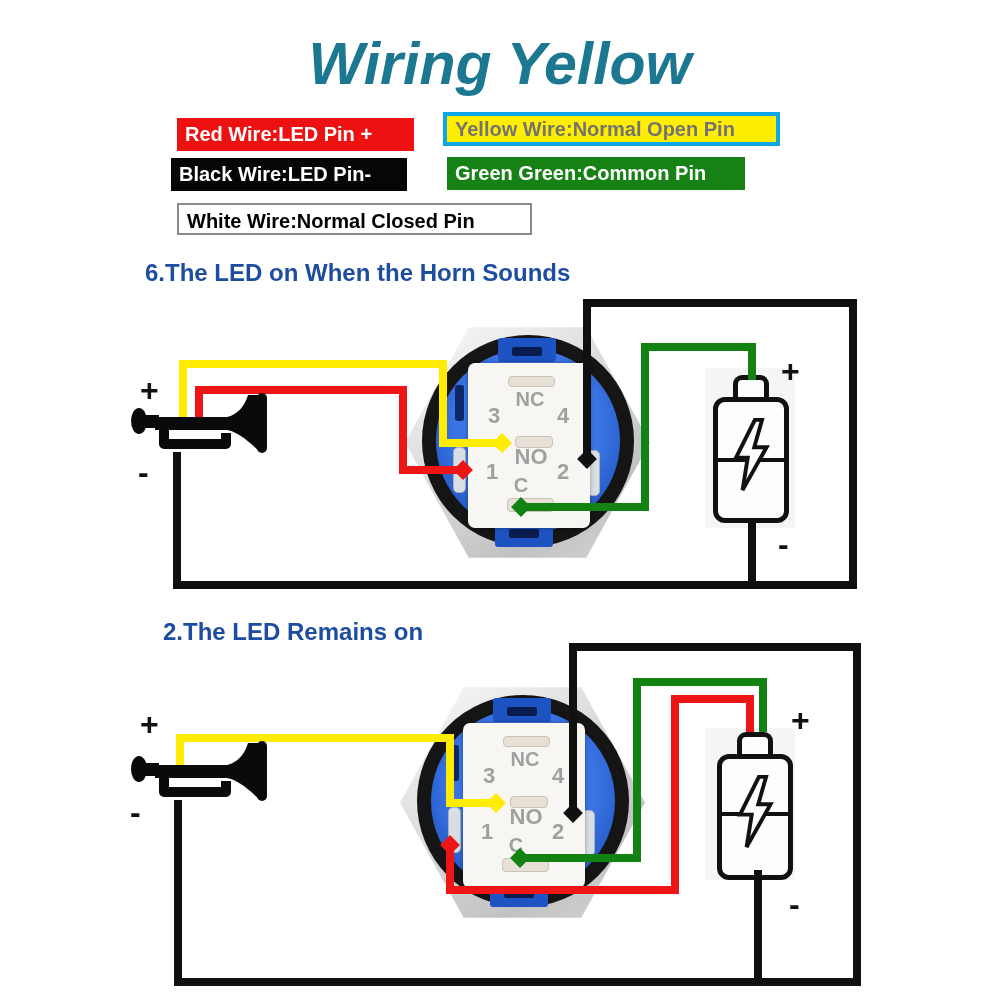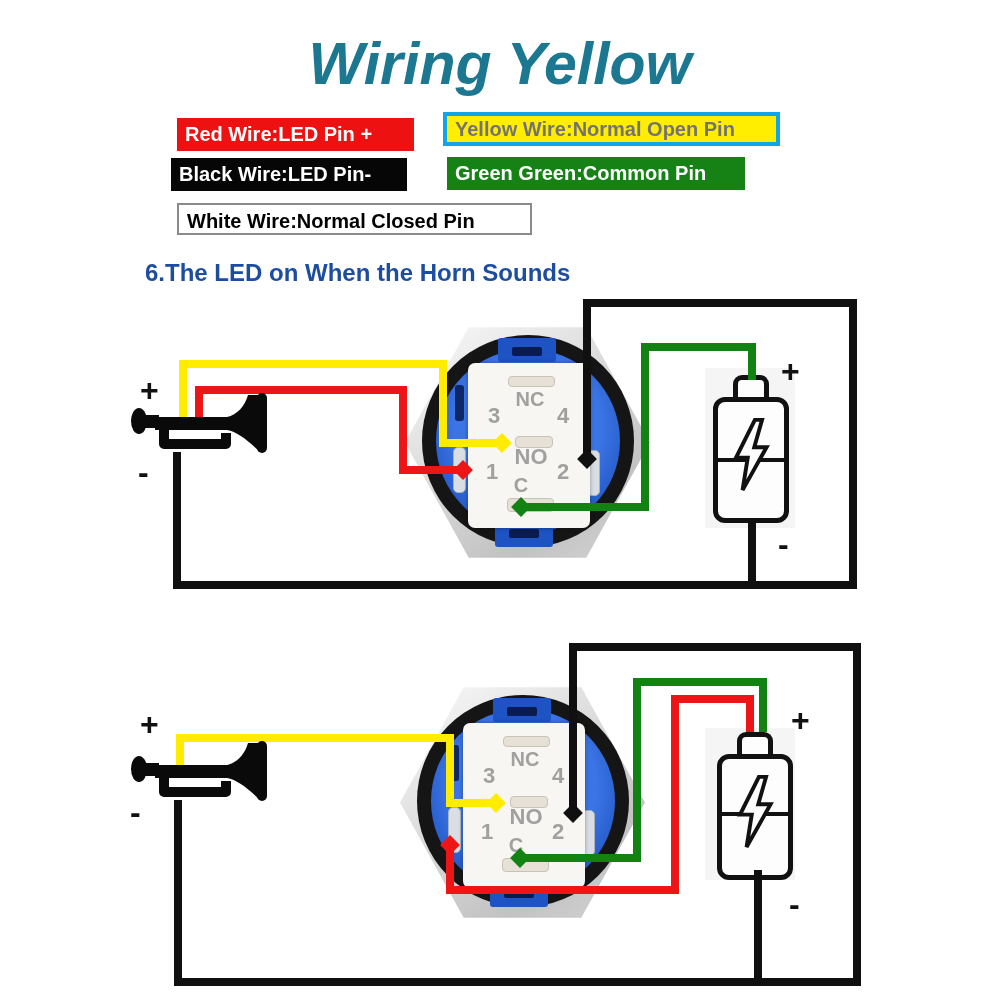--- a/index.html
+++ b/index.html
@@ -68,20 +68,21 @@
     <span>Black Wire:LED Pin-</span>
     </div>
   <div class="lg lg-green" style="left:447px;top:157px;width:298px;height:33px;">
     <span>Green Green:Common Pin</span>
     </div>
   <div class="lg lg-white" style="left:177px;top:203px;width:355px;height:32px;align-items:flex-end;">
     <span>White Wire:Normal Closed Pin</span>
     </div>
 
   <div class="sec-h" style="left:145px;top:259px;">6.The LED on When the Horn Sounds</div>
+  <div class="sec-h" style="left:163px;top:618px;">2.The LED Remains on</div>
 
   <div class="sw" style="left:405px;top:325px;">
     <div class="hex"></div>
     <div class="ring"></div>
     <div class="disc"></div>
     <div class="tab" style="left:93px;top:13px;width:58px;height:24px;">
       <div class="tabslot" style="left:14px;top:9px;width:30px;height:9px;"></div>
       </div>
     <div class="tab" style="left:90px;top:197px;width:58px;height:25px;">
       <div class="tabslot" style="left:14px;top:7px;width:30px;height:9px;"></div>

